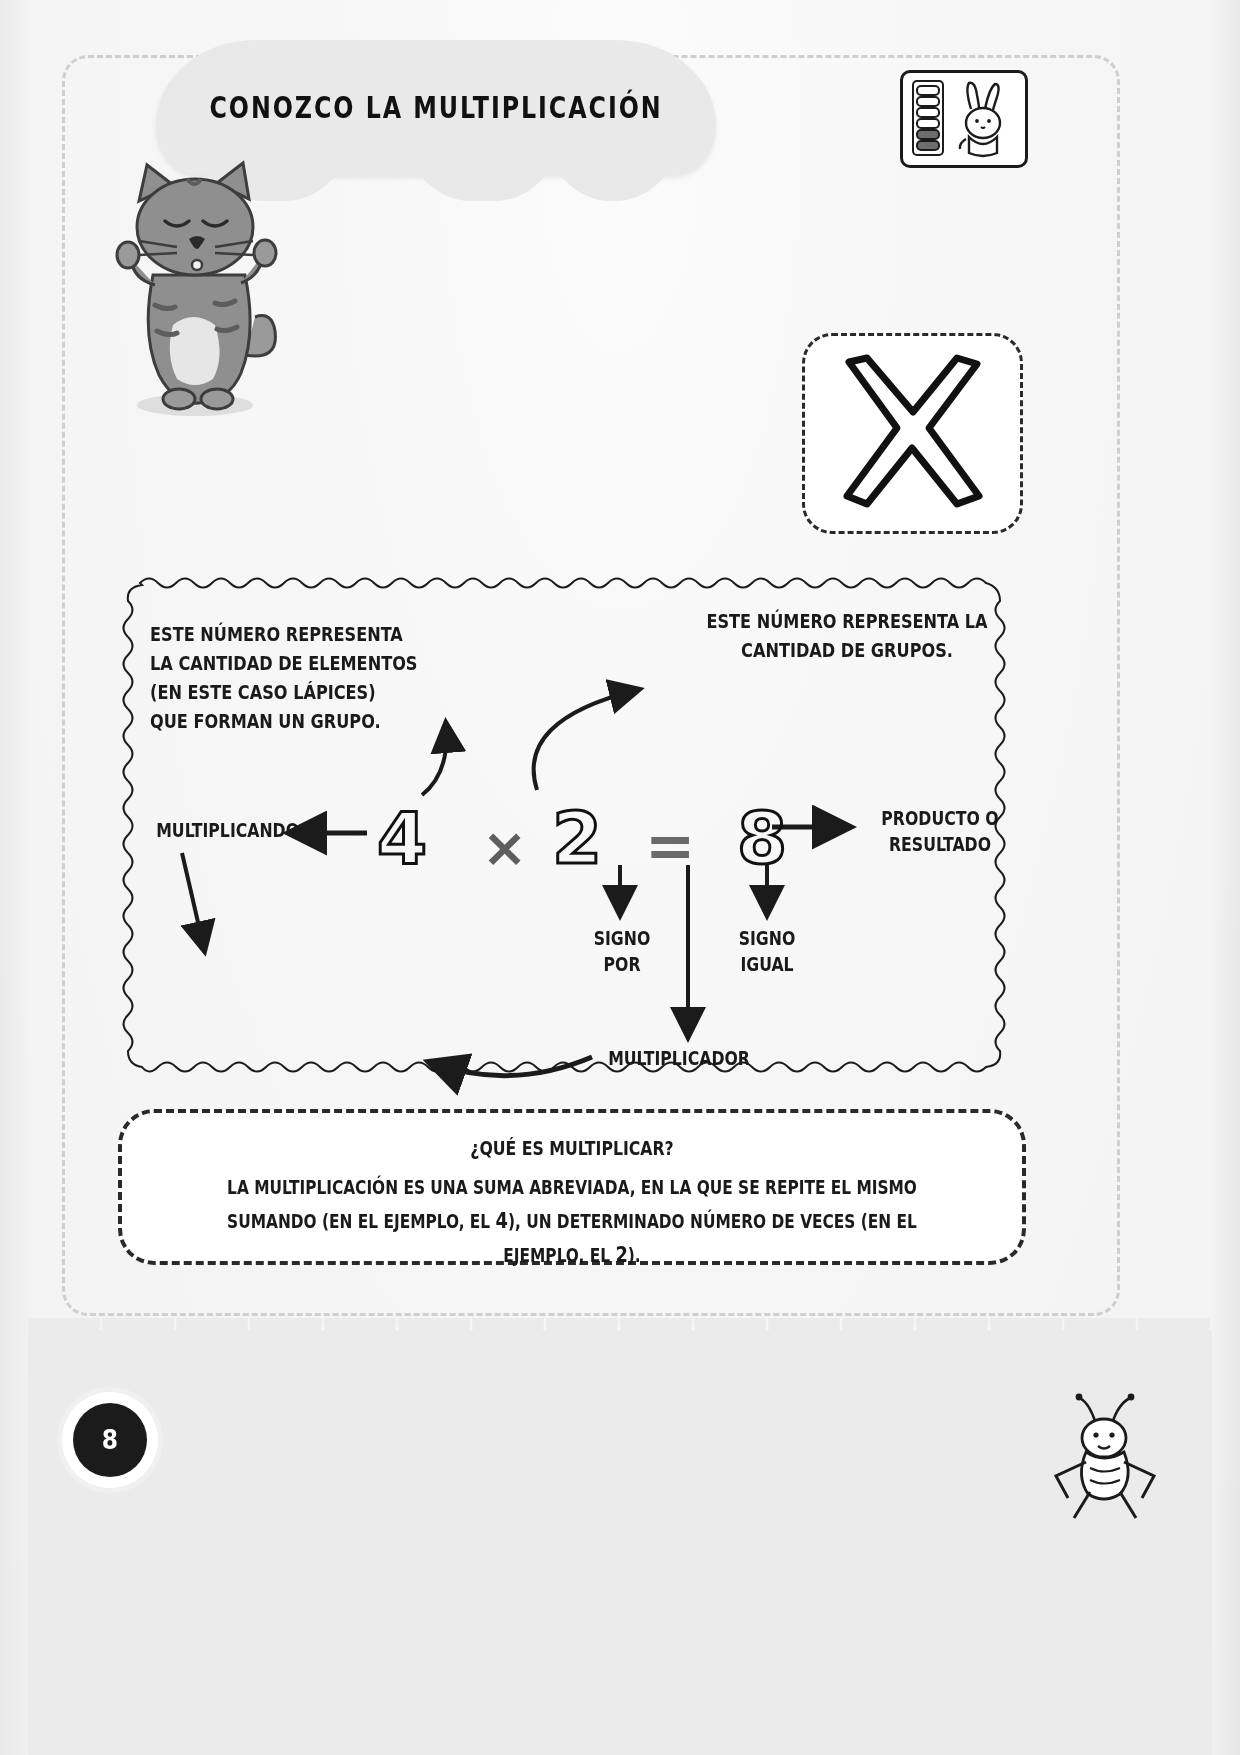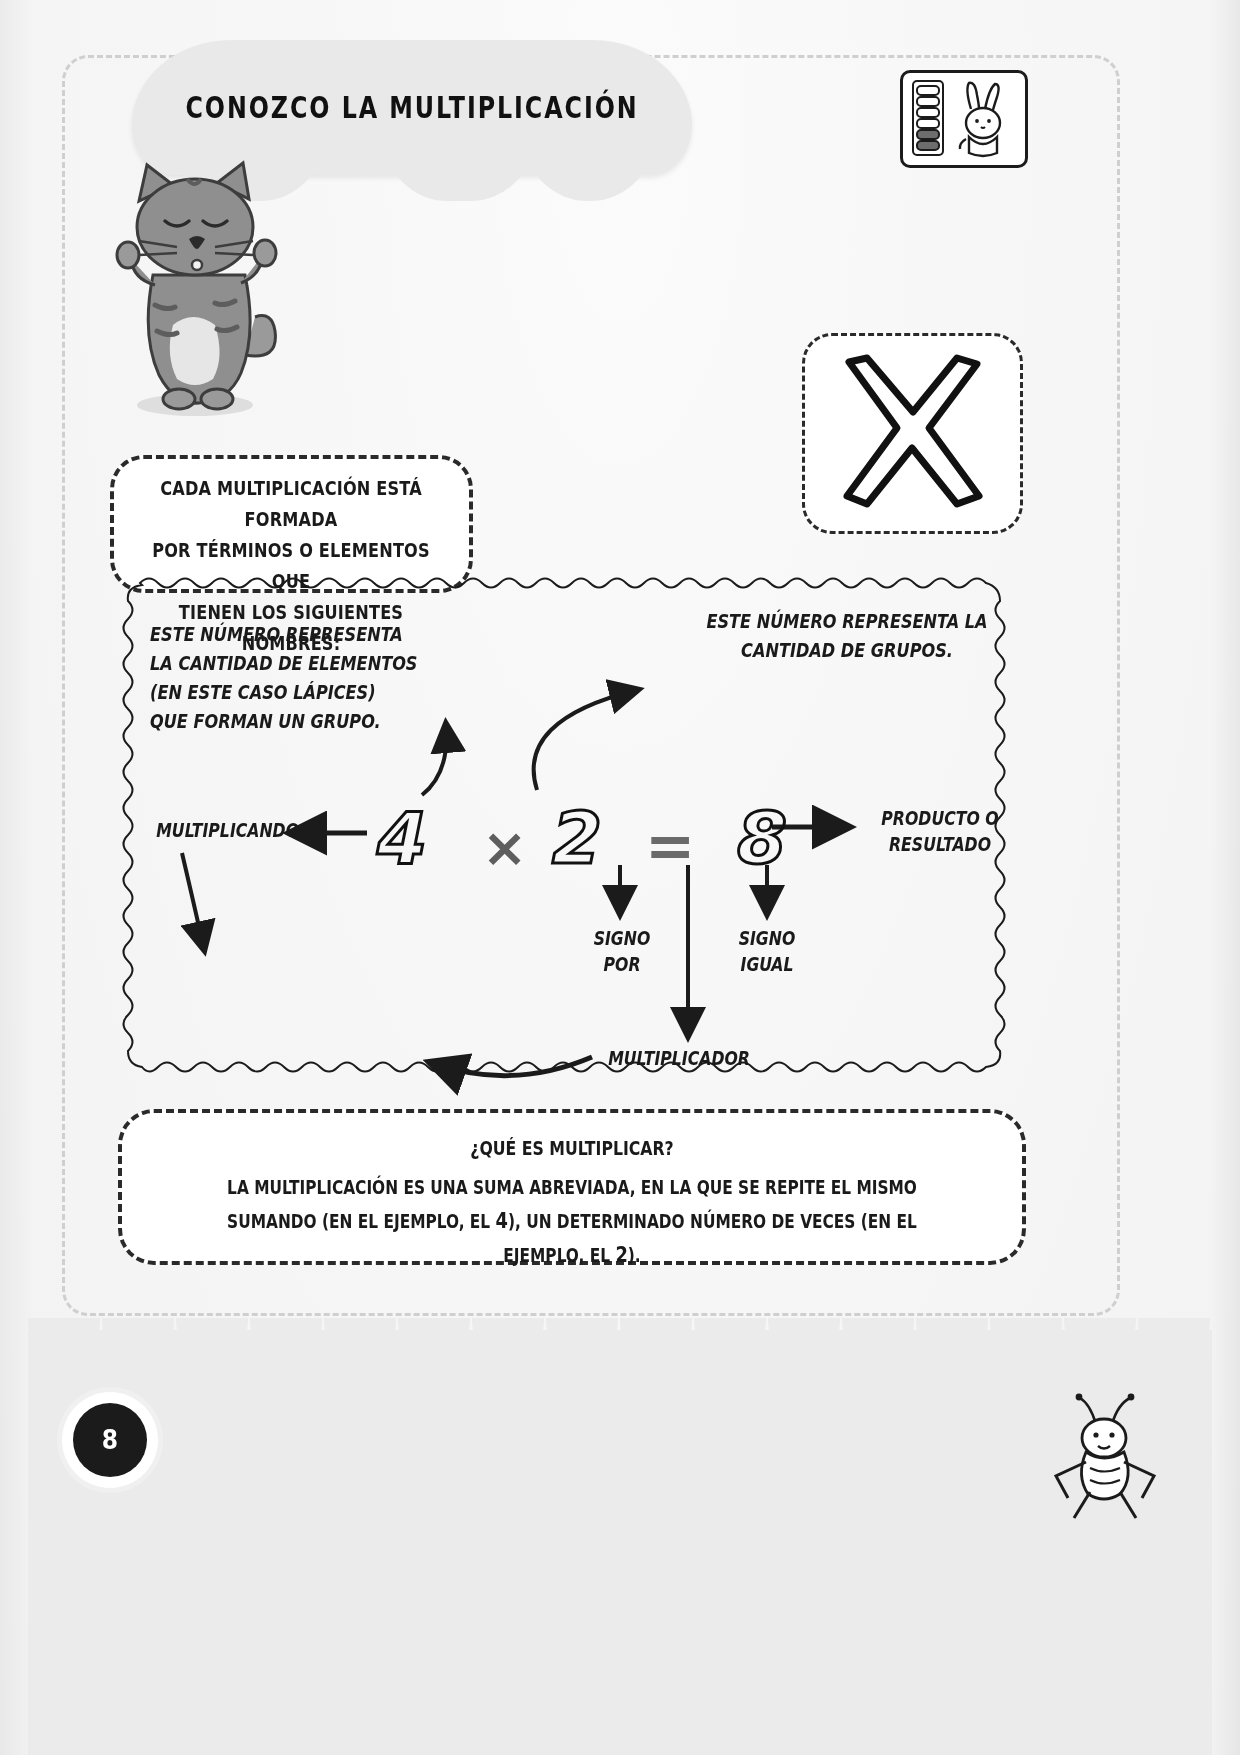--- a/index.html
+++ b/index.html
@@ -21,21 +21,21 @@
                linear-gradient(270deg, rgba(0,0,0,0.05) 0px, rgba(0,0,0,0.0) 30px);
     pointer-events:none;
   }
   
   #frame{
     position:absolute;left:62px;top:55px;width:1052px;height:1255px;
     border:3px dashed #cfcfcf;border-radius:26px;
   }
   
   #banner{
-    position:absolute;left:132px;top:40px;width:560px;height:135px;
+    position:absolute;left:156px;top:40px;width:560px;height:135px;
     background:#e9e9e9;
     border-radius:140px 140px 60px 60px/120px 120px 70px 70px;
     box-shadow:0 3px 5px rgba(0,0,0,0.08);
   }
   #banner:before,#banner:after{
     content:"";position:absolute;bottom:-26px;width:150px;height:64px;
     background:#e9e9e9;border-radius:0 0 90px 90px;
   }
   #banner:before{left:42px;}
   #banner:after{left:252px;}
@@ -87,21 +87,21 @@
     border:4px dashed #2a2a2a;border-radius:34px;background:#fff;
   }
   #callout-left-text{
     position:absolute;left:12px;top:14px;width:330px;text-align:center;
     font-size:19.5px;font-weight:bold;line-height:31px;letter-spacing:0.2px;
     font-family:"DejaVu Sans Condensed","Liberation Sans",sans-serif;
     transform:scaleX(0.92);
   }
   
   #panel{
-    position:absolute;left:122px;top:565px;width:900px;height:545px;font-style:italic;
+    position:absolute;left:122px;top:565px;width:900px;height:545px;
   }
   .panel-note{
     position:absolute;font-size:19.5px;font-weight:bold;line-height:29px;
     font-family:"DejaVu Sans Condensed","Liberation Sans",sans-serif;
     transform:scaleX(0.92);transform-origin:left top;
   }
   #note-elements{left:28px;top:55px;width:330px;}
   #note-groups{left:545px;top:42px;width:360px;text-align:center;transform-origin:center top;}
   
   #equation{position:absolute;left:255px;top:230px;width:450px;height:90px;}
@@ -251,27 +251,20 @@
     <circle cx="102" cy="110" r="5" fill="#f2f2f2" stroke="#3d3d3d" stroke-width="2.5"></circle>
   </svg>
 
 
   <div id="xbox">
     <svg viewBox="0 0 215 195" width="215" height="195">
       <path d="M44 26 L62 22 L108 76 L152 22 L172 28 L124 92 L174 160 L152 168 L107 112 L62 168 L42 160 L92 92 Z" fill="#ffffff" stroke="#111" stroke-width="7" stroke-linejoin="round"></path>
     </svg>
   </div>
 
-  <div id="callout-left">
-    <div id="callout-left-text">
-      <div>CADA MULTIPLICACIÓN ESTÁ FORMADA</div>
-      <div>POR TÉRMINOS O ELEMENTOS QUE</div>
-      <div>TIENEN LOS SIGUIENTES NOMBRES:</div>
-    </div>
-  </div>
 
   <div id="panel">
 
     <svg viewBox="0 0 900 545" width="900" height="545" style="position:absolute;left:0;top:0;">
       <path d="M18 18 q9 -9 18 0 q9 9 18 0 q9 -9 18 0 q9 9 18 0 q9 -9 18 0 q9 9 18 0
                q9 -9 18 0 q9 9 18 0 q9 -9 18 0 q9 9 18 0 q9 -9 18 0 q9 9 18 0
                q9 -9 18 0 q9 9 18 0 q9 -9 18 0 q9 9 18 0 q9 -9 18 0 q9 9 18 0
                q9 -9 18 0 q9 9 18 0 q9 -9 18 0 q9 9 18 0 q9 -9 18 0 q9 9 18 0
                q9 -9 18 0 q9 9 18 0 q9 -9 18 0 q9 9 18 0 q9 -9 18 0 q9 9 18 0
                q9 -9 18 0 q9 9 18 0 q9 -9 18 0 q9 9 18 0 q9 -9 18 0 q9 9 18 0

